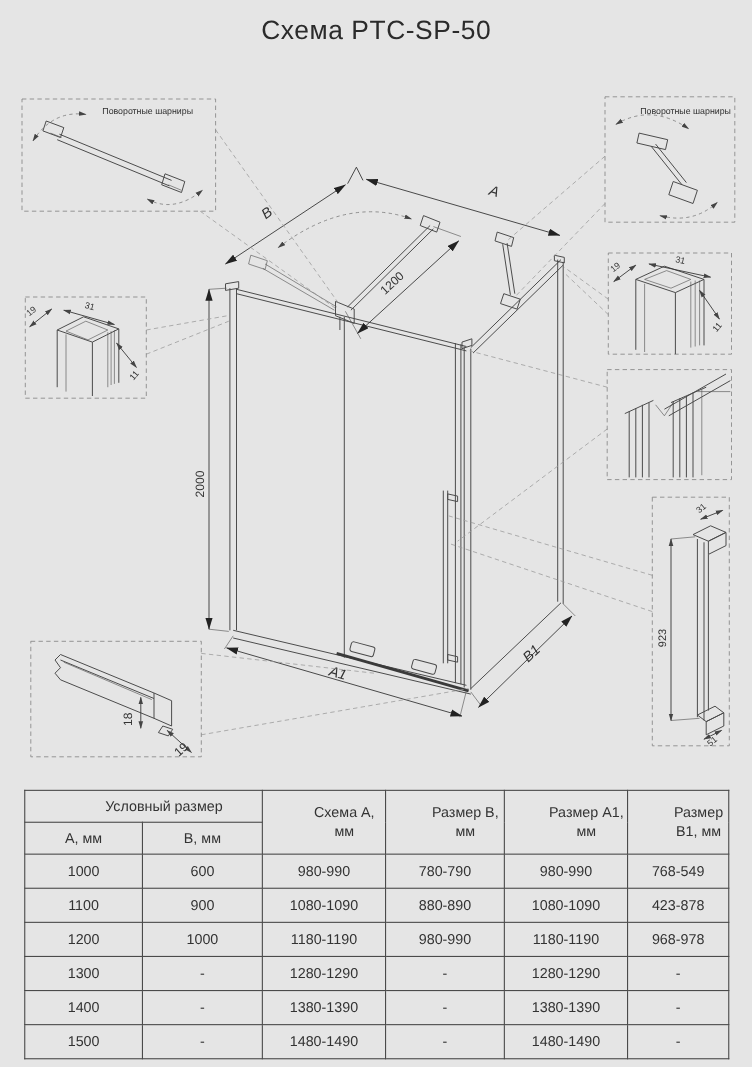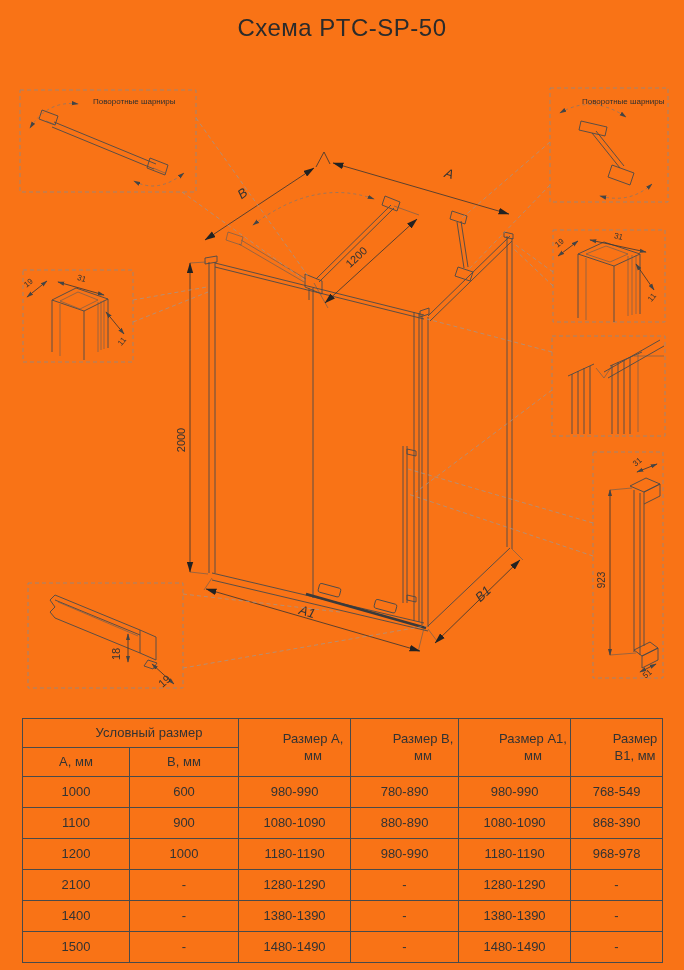--- a/index.html
+++ b/index.html
@@ -1,16 +1,16 @@
 <!DOCTYPE html>
 <html><head>
 <meta charset="utf-8">
 <style>
   html,body{margin:0;padding:0;background:#ffffff;}
-  .page{position:relative;width:684px;height:970px;background:#f97316;overflow:hidden;
+  .page{position:relative;width:684px;height:970px;background:#e5e5e5;overflow:hidden;
         font-family:"Liberation Sans",sans-serif;color:#333;}
   .title{position:absolute;top:14px;left:0;width:684px;text-align:center;
          font-size:24px;font-weight:500;color:#2b2b2b;letter-spacing:.5px;}
   svg{position:absolute;top:0;left:0;}
   
   .ln{stroke:#4a4a4a;stroke-width:0.9;fill:none;stroke-linejoin:round;}
   .lt{stroke:#5a5a5a;stroke-width:0.6;fill:none;}
   .thick{stroke:#3a3a3a;stroke-width:2.6;fill:none;}
   .dim{stroke:#333;stroke-width:0.8;fill:none;}
   .ldr{stroke:#9a9a9a;stroke-width:0.7;fill:none;stroke-dasharray:4 3;}
@@ -209,55 +209,55 @@
       <col style="width:107px">
         <col style="width:109px">
         <col style="width:112px">
       <col style="width:108px">
         <col style="width:112px">
         <col style="width:92px">
     </colgroup>
     <tbody>
       <tr class="hdr1">
         <td colspan="2">Условный размер</td>
-        <td rowspan="2">Размер А, мм</td>
+        <td rowspan="2">Схема А, мм</td>
         <td rowspan="2">Размер В, мм</td>
         <td rowspan="2">Размер А1, мм</td>
         <td rowspan="2">Размер В1, мм</td>
       </tr>
       <tr class="hdr2">
         <td>А, мм</td>
         <td>В, мм</td>
       </tr>
       <tr class="row">
         <td>1000</td>
         <td>600</td>
         <td>980-990</td>
-        <td>780-890</td>
+        <td>780-790</td>
         <td>980-990</td>
         <td>768-549</td>
       </tr>
       <tr class="row">
         <td>1100</td>
         <td>900</td>
         <td>1080-1090</td>
         <td>880-890</td>
         <td>1080-1090</td>
-        <td>868-390</td>
+        <td>423-878</td>
       </tr>
       <tr class="row">
         <td>1200</td>
         <td>1000</td>
         <td>1180-1190</td>
         <td>980-990</td>
         <td>1180-1190</td>
         <td>968-978</td>
       </tr>
       <tr class="row">
-        <td>2100</td>
+        <td>1300</td>
         <td>-</td>
         <td>1280-1290</td>
         <td>-</td>
         <td>1280-1290</td>
         <td>-</td>
       </tr>
       <tr class="row">
         <td>1400</td>
         <td>-</td>
         <td>1380-1390</td>

